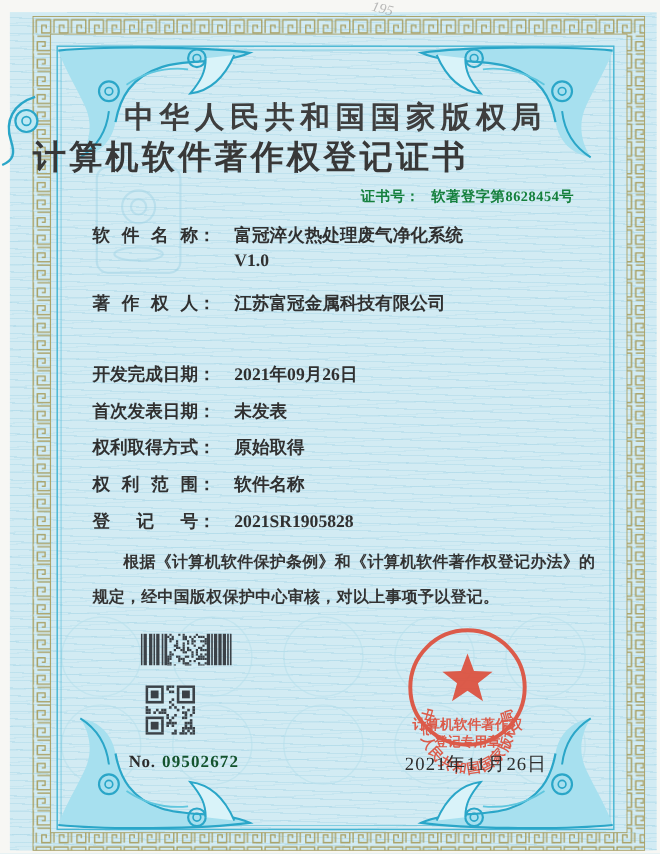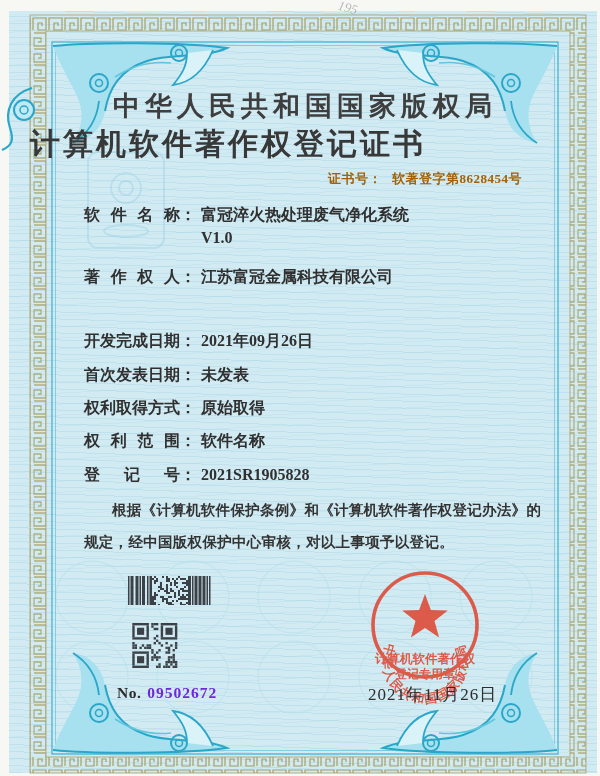--- a/index.html
+++ b/index.html
@@ -20,30 +20,30 @@
   .deco{left:0;top:0;width:600px;height:776px;pointer-events:none;}
   .authority{
     left:30px;right:20px;top:92px;text-align:center;
     font-size:27px;font-weight:700;letter-spacing:5px;color:#3e3e3e;line-height:1.1;
   }
   .cert-title{
     left:30px;right:20px;top:127px;
     font-size:30px;font-weight:700;letter-spacing:3px;color:#383838;line-height:1.15;
   }
   .cert-no{
-    top:170px;right:78px;font-size:13px;font-weight:700;color:#a16207;letter-spacing:.5px;
+    top:170px;right:78px;font-size:13px;font-weight:700;color:#15803d;letter-spacing:.5px;
   }
   .cert-no .num{margin-left:10px;}
   .field{left:84px;font-size:16px;font-weight:700;color:#303030;line-height:23px;white-space:nowrap;}
   .flabel{display:inline-block;width:112px;vertical-align:top;}
   .flabel .jt{display:inline-block;width:96px;text-align:justify;text-align-last:justify;}
-  .fvalue{display:inline-block;margin-left:1px;vertical-align:top;}
+  .fvalue{display:inline-block;margin-left:13px;vertical-align:top;}
   .stmt{font-size:14.5px;font-weight:700;color:#333;letter-spacing:.3px;white-space:nowrap;}
   .serial{left:117px;top:684px;font-size:15.5px;font-weight:700;color:#2b2b2b;letter-spacing:.5px;}
-  .serial .red{color:#6d28d9;letter-spacing:1px;margin-left:6px;font-weight:700;}
+  .serial .red{color:#14532d;letter-spacing:1px;margin-left:6px;font-weight:700;}
   .issue-date{left:368px;top:683px;font-size:17px;font-weight:400;color:#2d2d2d;letter-spacing:1px;}
   .pencil{left:338px;top:0px;font-size:13px;font-style:italic;color:#8e8e8e;opacity:.6;transform:rotate(14deg);}
 </style>
 </head>
 <body>
 
 <div class="abs paper"></div>
 
 <svg class="abs deco" viewBox="0 0 600 776">
   <defs>

